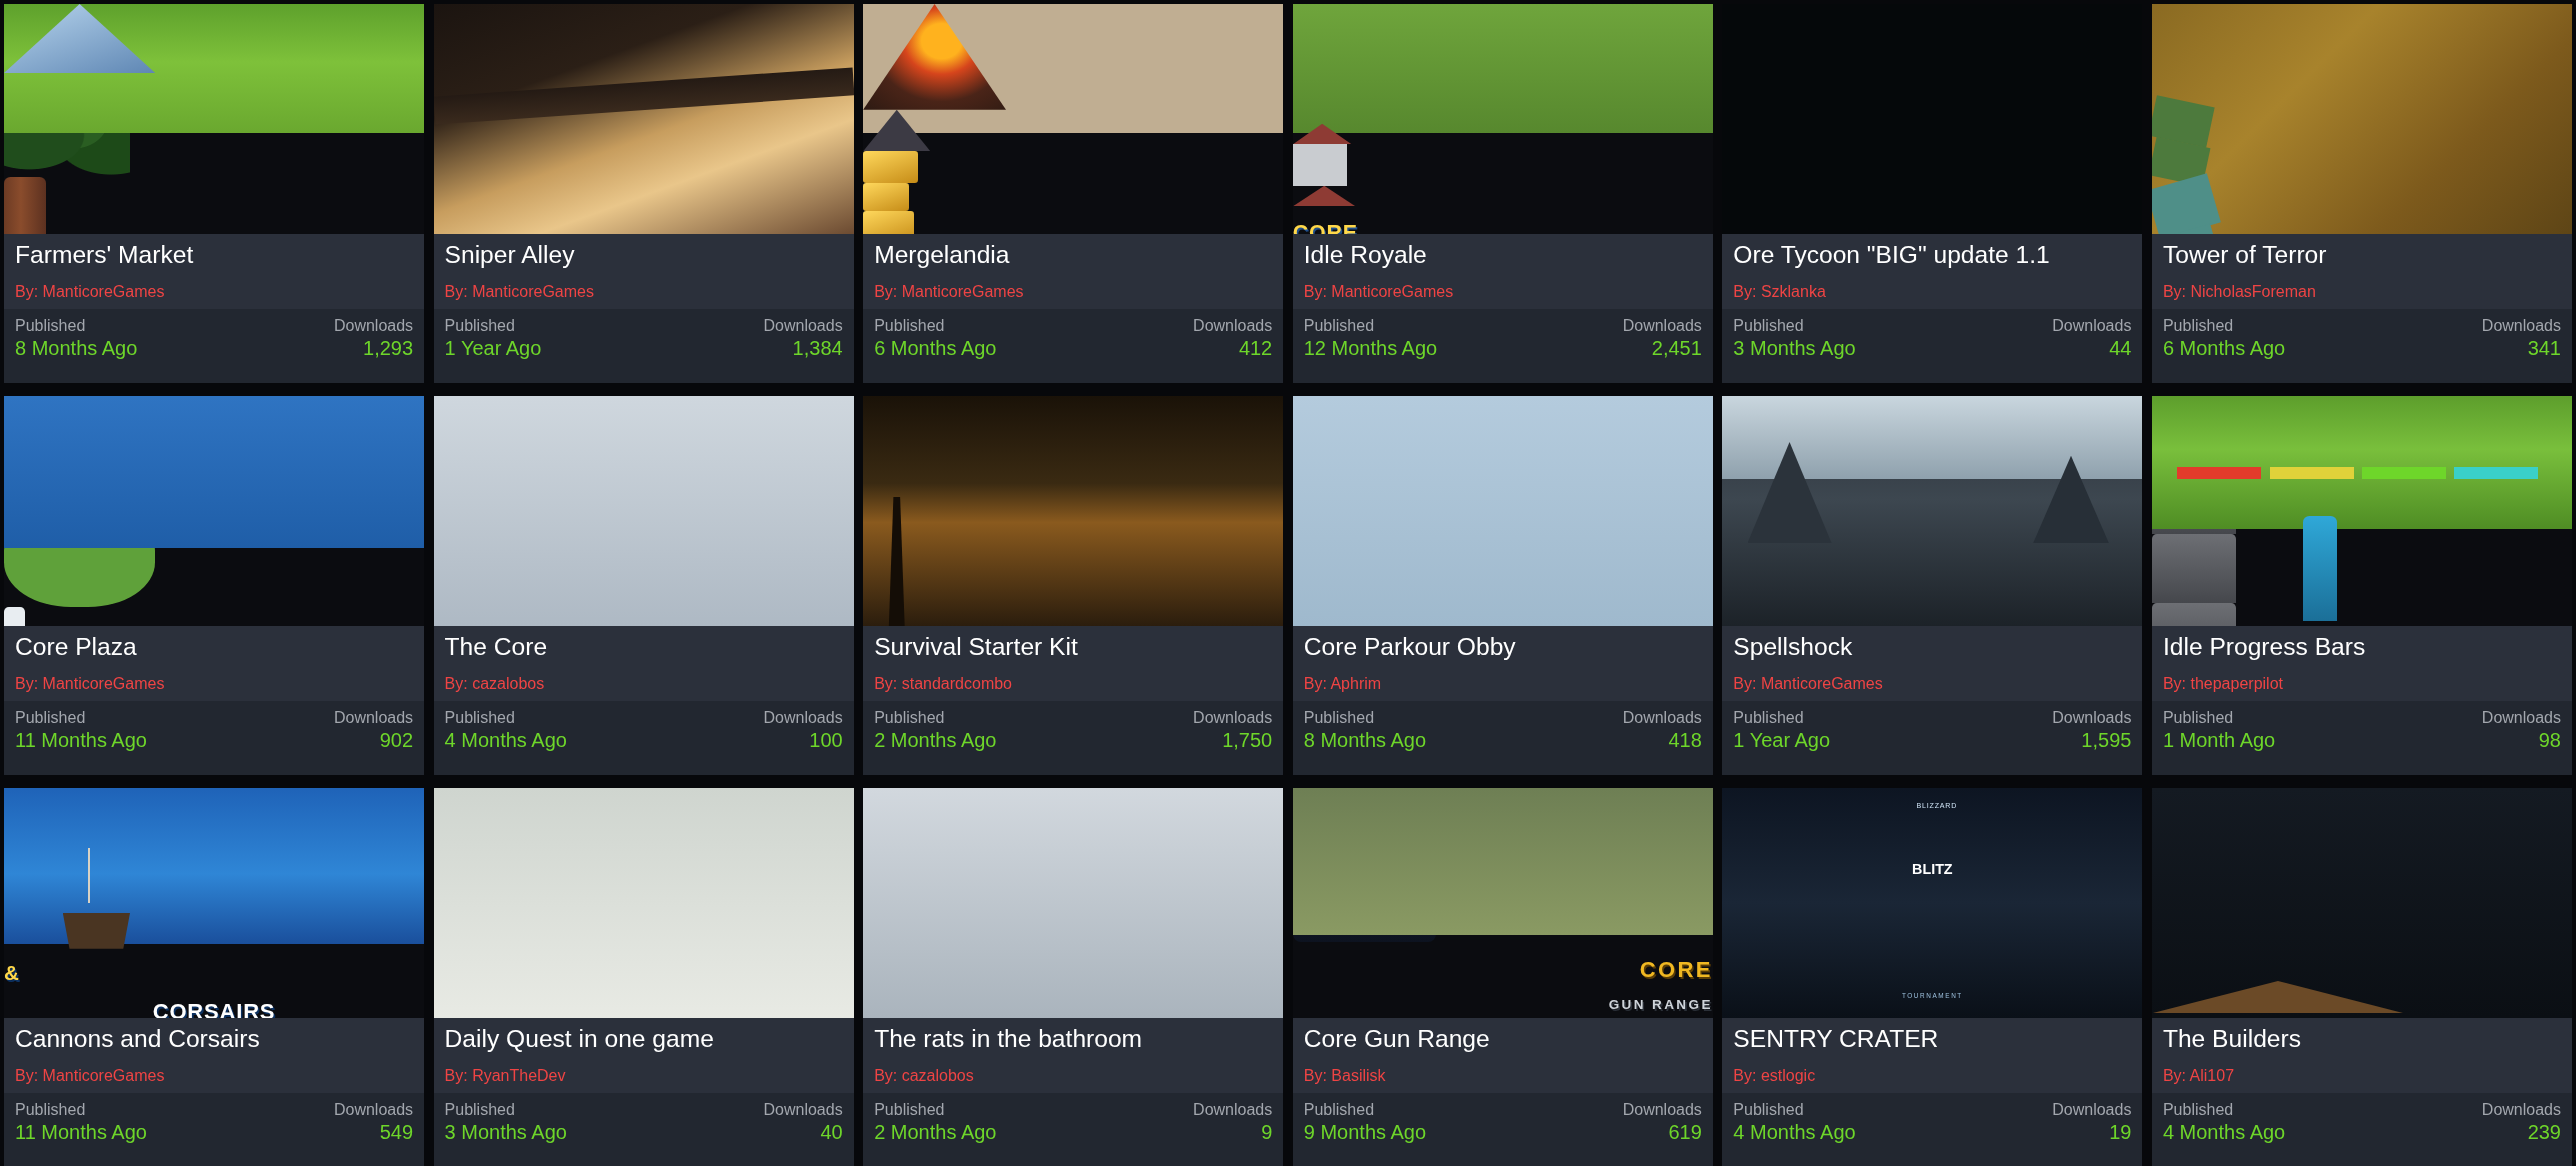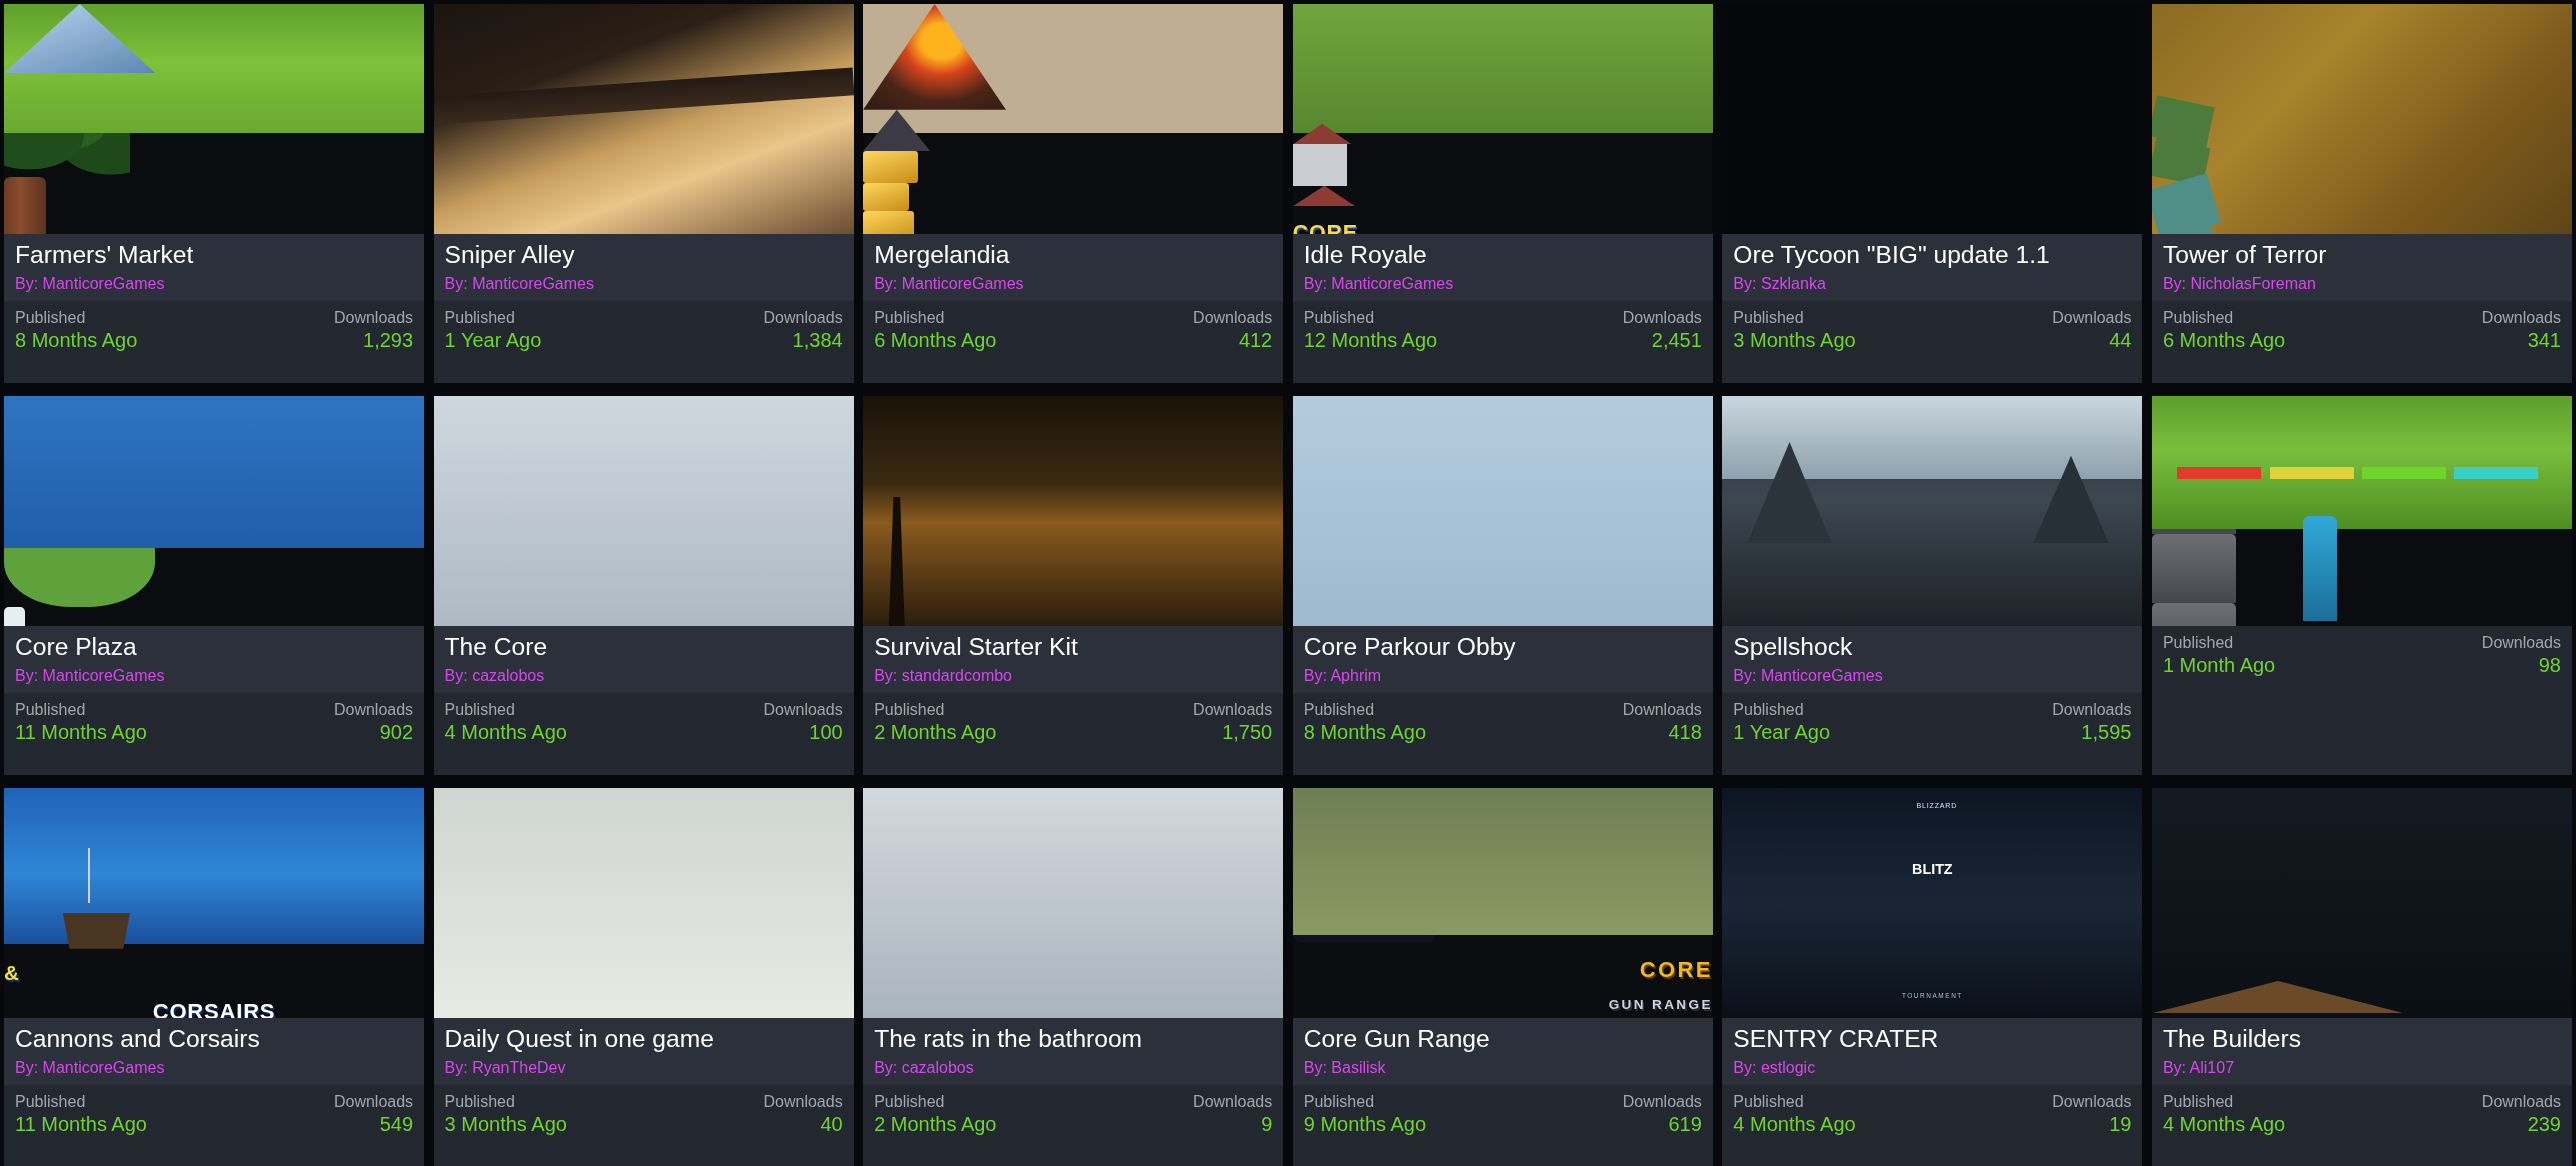--- a/index.html
+++ b/index.html
@@ -53,23 +53,23 @@
   .title{
     color:#ffffff;
     font-size:24.6px;
     line-height:1.05;
     font-weight:400;
     white-space:nowrap;
     overflow:hidden;
     text-overflow:clip;
   }
   .author{
-    color:#d946ef;
+    color:#ef4444;
     font-size:16px;
-    margin-top:7px;
+    margin-top:15px;
     line-height:1.1;
     white-space:nowrap;
   }
   .stats{
     background:#222730;
     padding:7.1px 11px 9.5px 11px;
     flex:1 1 auto;
     display:flex;
     flex-direction:column;
     justify-content:flex-start;
@@ -506,20 +506,24 @@
         <div class="ip-arch" style="left:6%;top:34%;width:20%;height:30%;"></div>
         <div style="position:absolute;left:6%;top:31%;width:20%;height:5%;background:#e23b2b;"></div>
         <div class="ip-arch" style="left:28%;top:34%;width:20%;height:30%;"></div>
         <div style="position:absolute;left:28%;top:31%;width:20%;height:5%;background:#e0d23a;"></div>
         <div class="ip-arch" style="left:50%;top:34%;width:20%;height:30%;"></div>
         <div style="position:absolute;left:50%;top:31%;width:20%;height:5%;background:#6ed62a;"></div>
         <div class="ip-arch" style="left:72%;top:34%;width:20%;height:30%;"></div>
         <div style="position:absolute;left:72%;top:31%;width:20%;height:5%;background:#3ad0c8;"></div>
         <div style="position:absolute;left:36%;bottom:2%;width:8%;height:46%;background:linear-gradient(#2fa8d8,#1b6f98);border-radius:6.4px 6.4px 0 0;"></div>
       </div>
+      <div class="info">
+        <div class="title">Idle Progress Bars</div>
+        <div class="author">By: thepaperpilot</div>
+      </div>
       <div class="stats">
         <div class="statrow">
           <span class="lbl">Published</span>
           <span class="lbl">Downloads</span>
         </div>
         <div class="statrow">
           <span class="val">1 Month Ago</span>
           <span class="val r">98</span>
         </div>
       </div>

